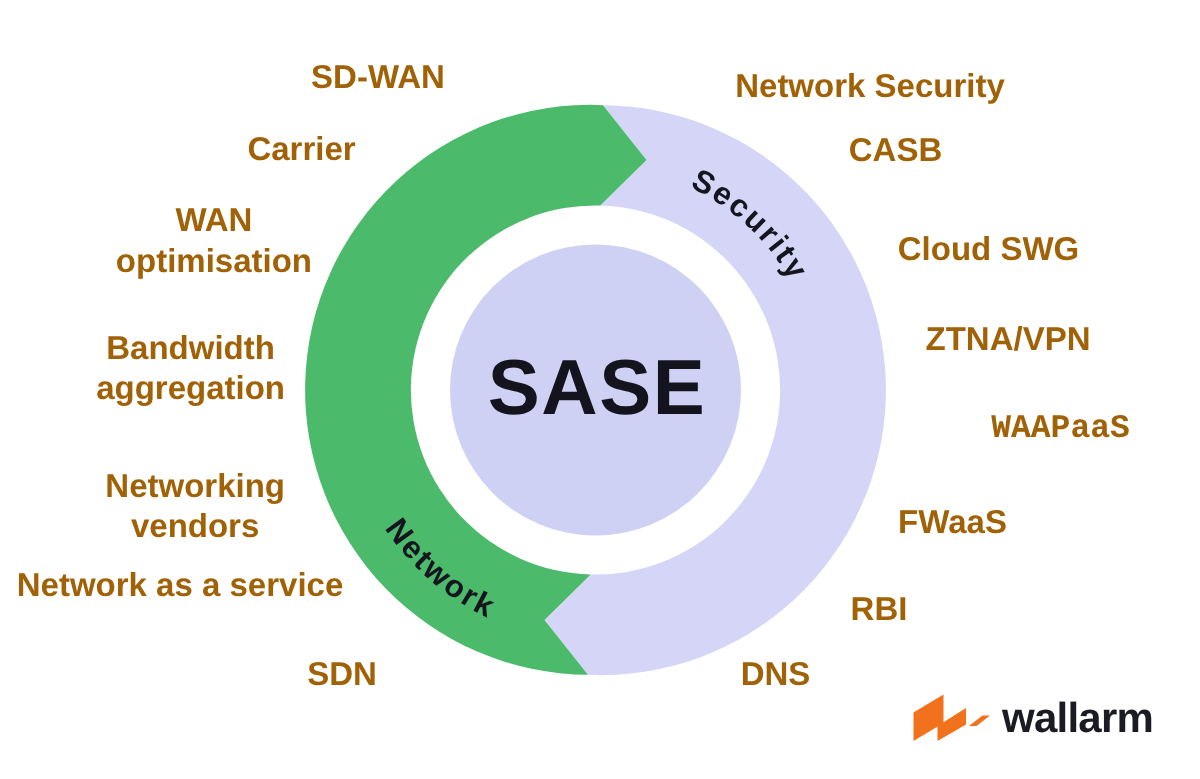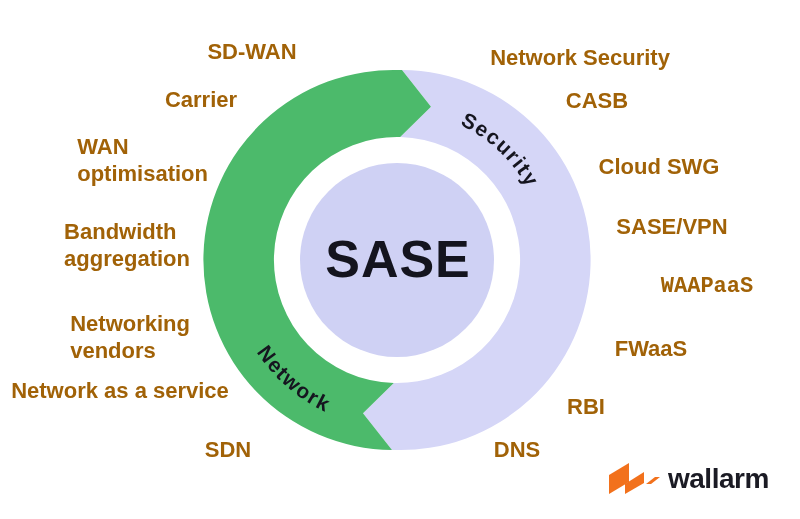--- a/index.html
+++ b/index.html
@@ -6,41 +6,41 @@
   .stage{
     position:relative;width:800px;height:519px;background:#ffffff;overflow:hidden;
     font-family:"Liberation Sans",sans-serif;
   }
   #ring{position:absolute;left:0;top:0;width:800px;height:519px;}
   .lbl{
     position:absolute;font-weight:700;font-size:22px;line-height:27px;
     color:#a16207;white-space:pre-line;
   }
   .ctr{transform:translate(-50%,-50%);text-align:center;}
-  .ralign{transform:translate(0,-50%);text-align:left;}
+  .ralign{transform:translate(0,-50%);text-align:center;}
   .center-title{
     position:absolute;left:398px;top:259px;transform:translate(-50%,-50%);
     font-size:52px;font-weight:700;letter-spacing:1px;color:#14141e;
   }
   .arc-label{
     font-size:21px;font-weight:700;letter-spacing:1.5px;
   }
   
   #lbl-sdwan{left:252px;top:51px;}
   #lbl-netsec{left:580px;top:57px;}
   #lbl-carrier{left:201px;top:99px;}
   #lbl-casb{left:597px;top:100px;}
   #lbl-wan{right:592px;top:160px;}
   #lbl-cloudswg{left:659px;top:166px;}
   #lbl-bandwidth{right:610px;top:245px;}
   #lbl-ztna{left:672px;top:226px;}
   #lbl-netvendors{right:610px;top:337px;}
   #lbl-waapaas{left:707px;top:286px;font-family:Liberation Mono, monospace;}
   #lbl-naas{left:120px;top:390px;}
-  #lbl-fwaas{left:635px;top:348px;margin-left:16px;}
+  #lbl-fwaas{left:635px;top:348px;}
   #lbl-sdn{left:228px;top:449px;}
   #lbl-rbi{left:586px;top:406px;}
   #lbl-dns{left:517px;top:449px;}
   
   .logo{position:absolute;left:608px;top:462px;display:flex;align-items:center;}
   .logo-mark{width:52px;height:33px;display:block;}
   .logo-text{
     margin-left:8px;font-size:28px;font-weight:700;letter-spacing:-0.5px;
     color:#1b1b24;line-height:33px;
   }
@@ -75,21 +75,21 @@
   <div class="lbl ralign" id="lbl-bandwidth">Bandwidth
 aggregation</div>
   <div class="lbl ralign" id="lbl-netvendors">Networking
 vendors</div>
   <div class="lbl ctr" id="lbl-naas">Network as a service</div>
   <div class="lbl ctr" id="lbl-sdn">SDN</div>
 
   <div class="lbl ctr" id="lbl-casb">CASB</div>
   <div class="lbl ctr" id="lbl-netsec">Network Security</div>
   <div class="lbl ctr" id="lbl-cloudswg">Cloud SWG</div>
-  <div class="lbl ctr" id="lbl-ztna">SASE/VPN</div>
+  <div class="lbl ctr" id="lbl-ztna">ZTNA/VPN</div>
   <div class="lbl ctr" id="lbl-waapaas">WAAPaaS</div>
   <div class="lbl ctr" id="lbl-fwaas">FWaaS</div>
   <div class="lbl ctr" id="lbl-rbi">RBI</div>
   <div class="lbl ctr" id="lbl-dns">DNS</div>
 
   <div class="logo">
     <svg class="logo-mark" viewBox="0 0 52 33" aria-hidden="true">
       <polygon id="mk1" points="1,32 1,13 21,1 21,20" fill="#f2711c"></polygon>
       <polygon id="mk2" points="17,32 17,22 36,10 36,21" fill="#f2711c"></polygon>
       <polygon id="mk3" points="38,22 47,15 52,15 43,22" fill="#f2711c"></polygon>

